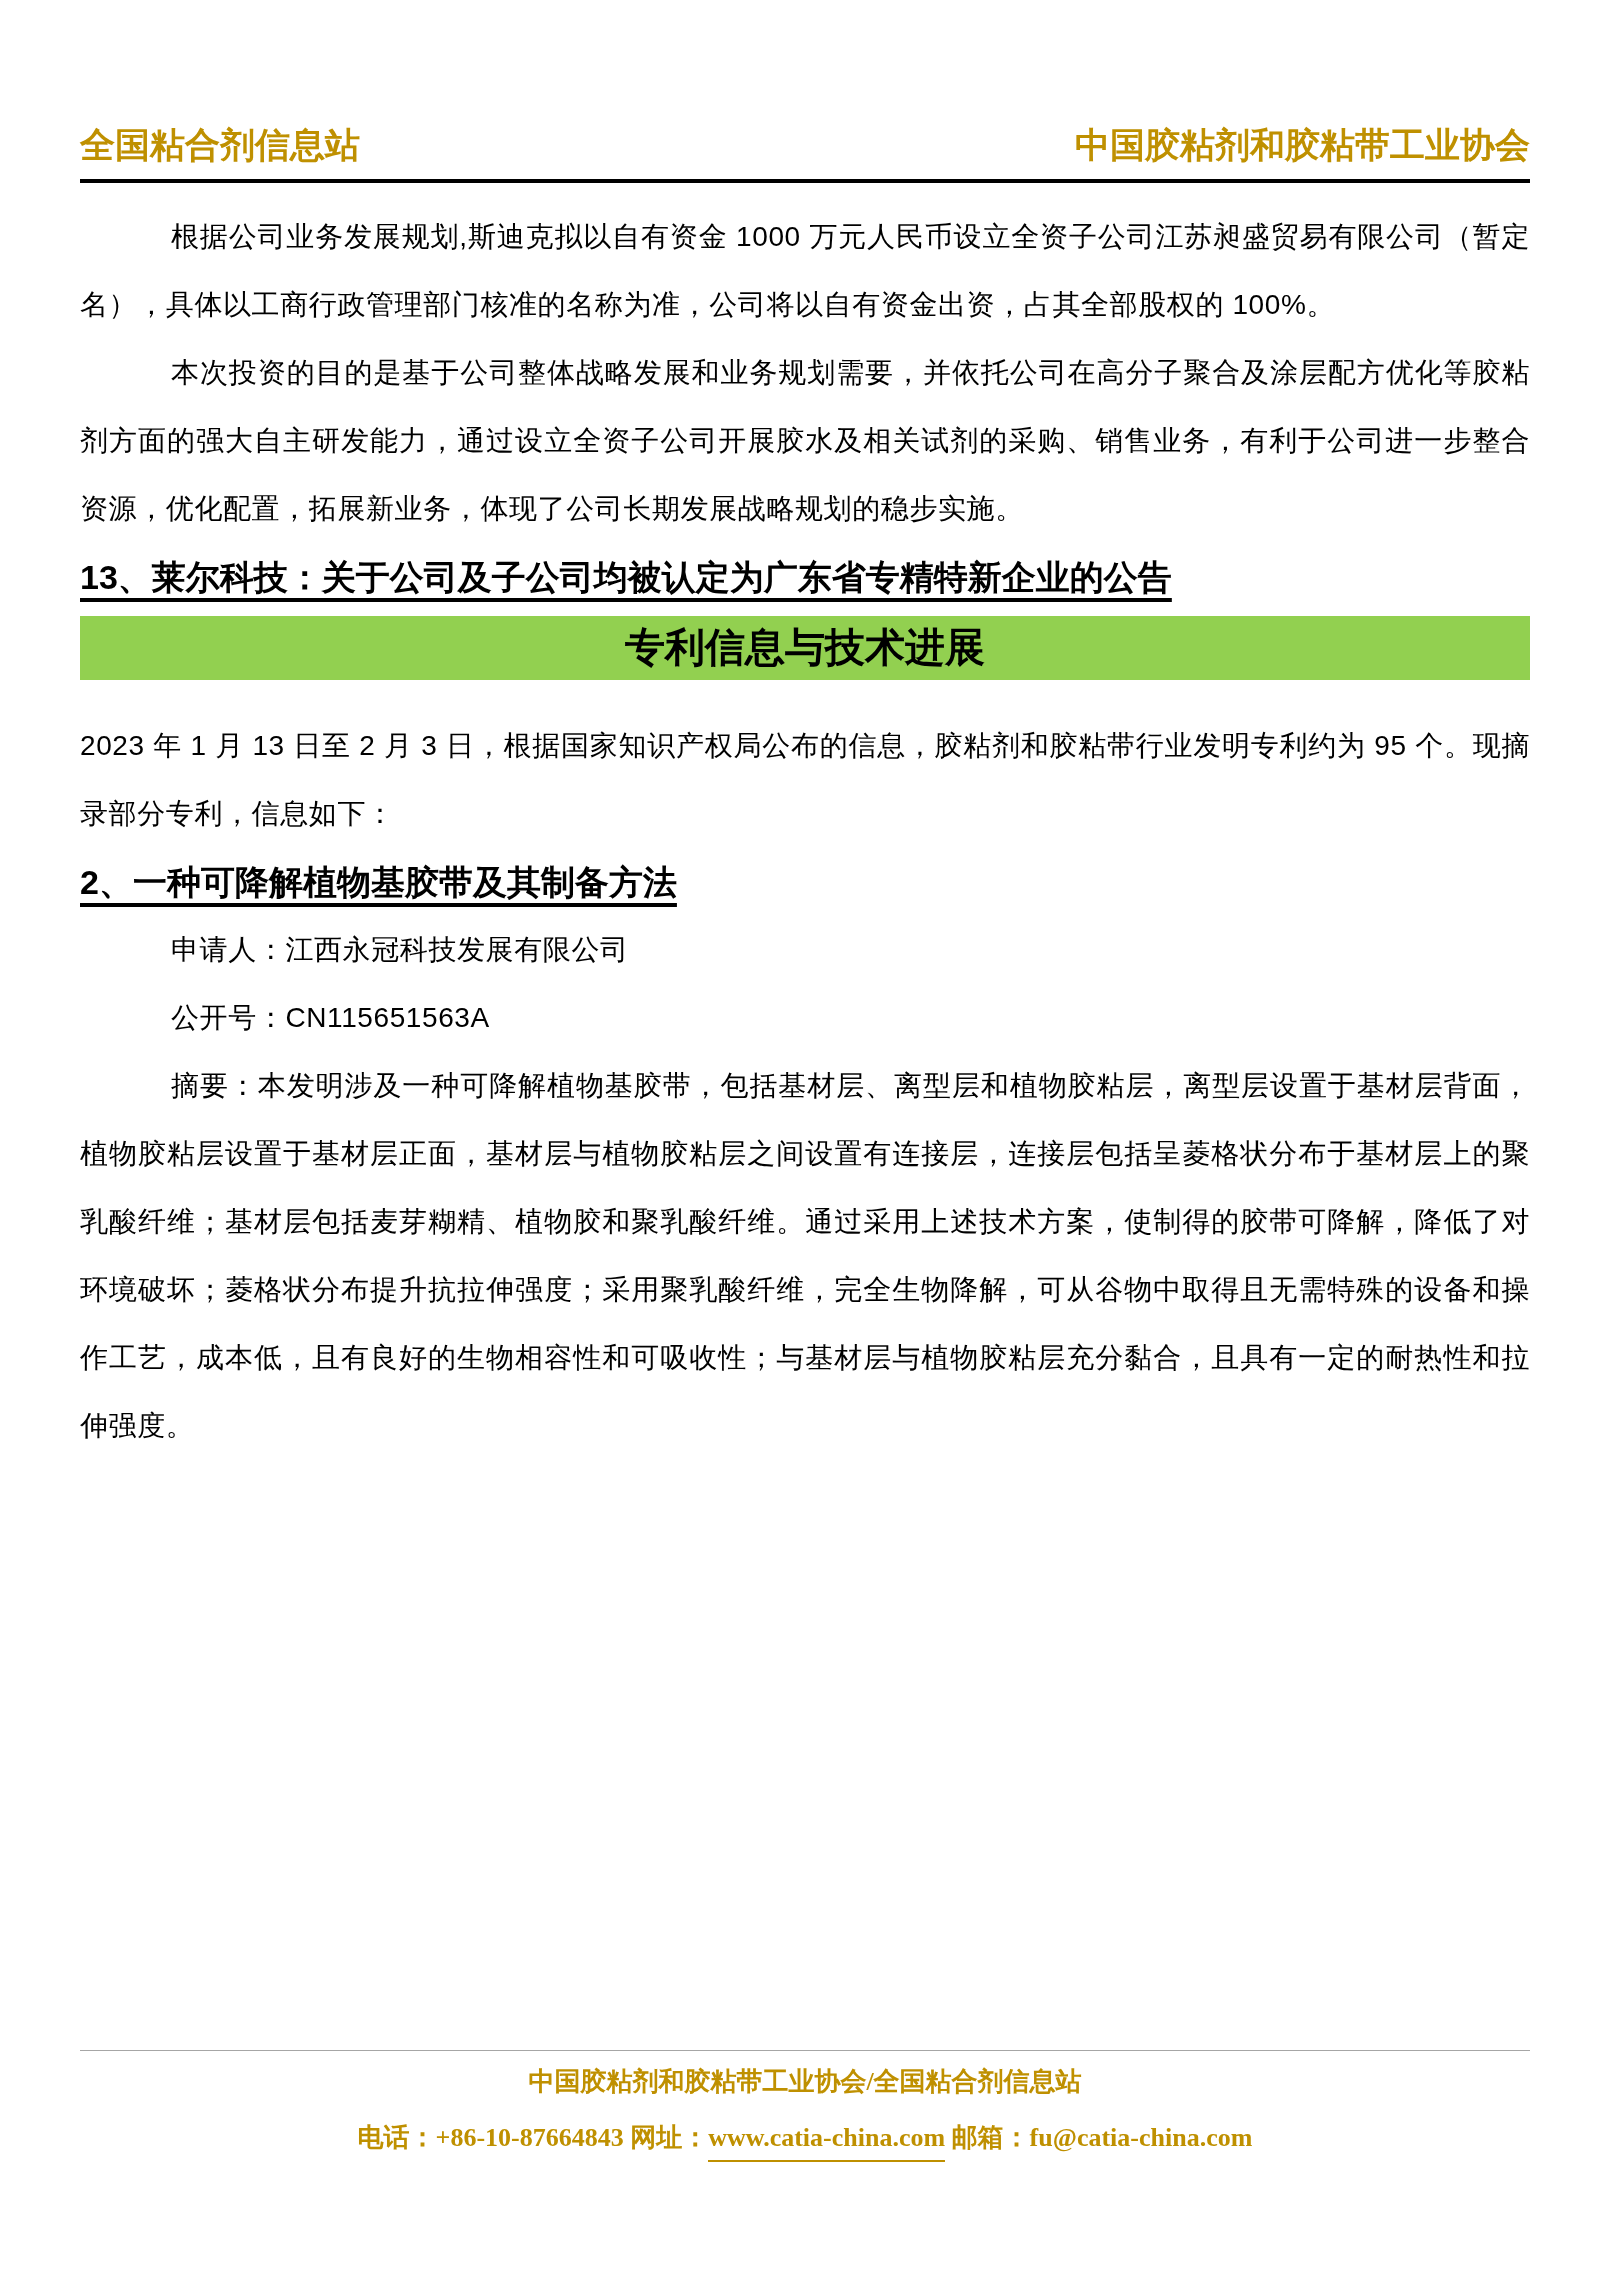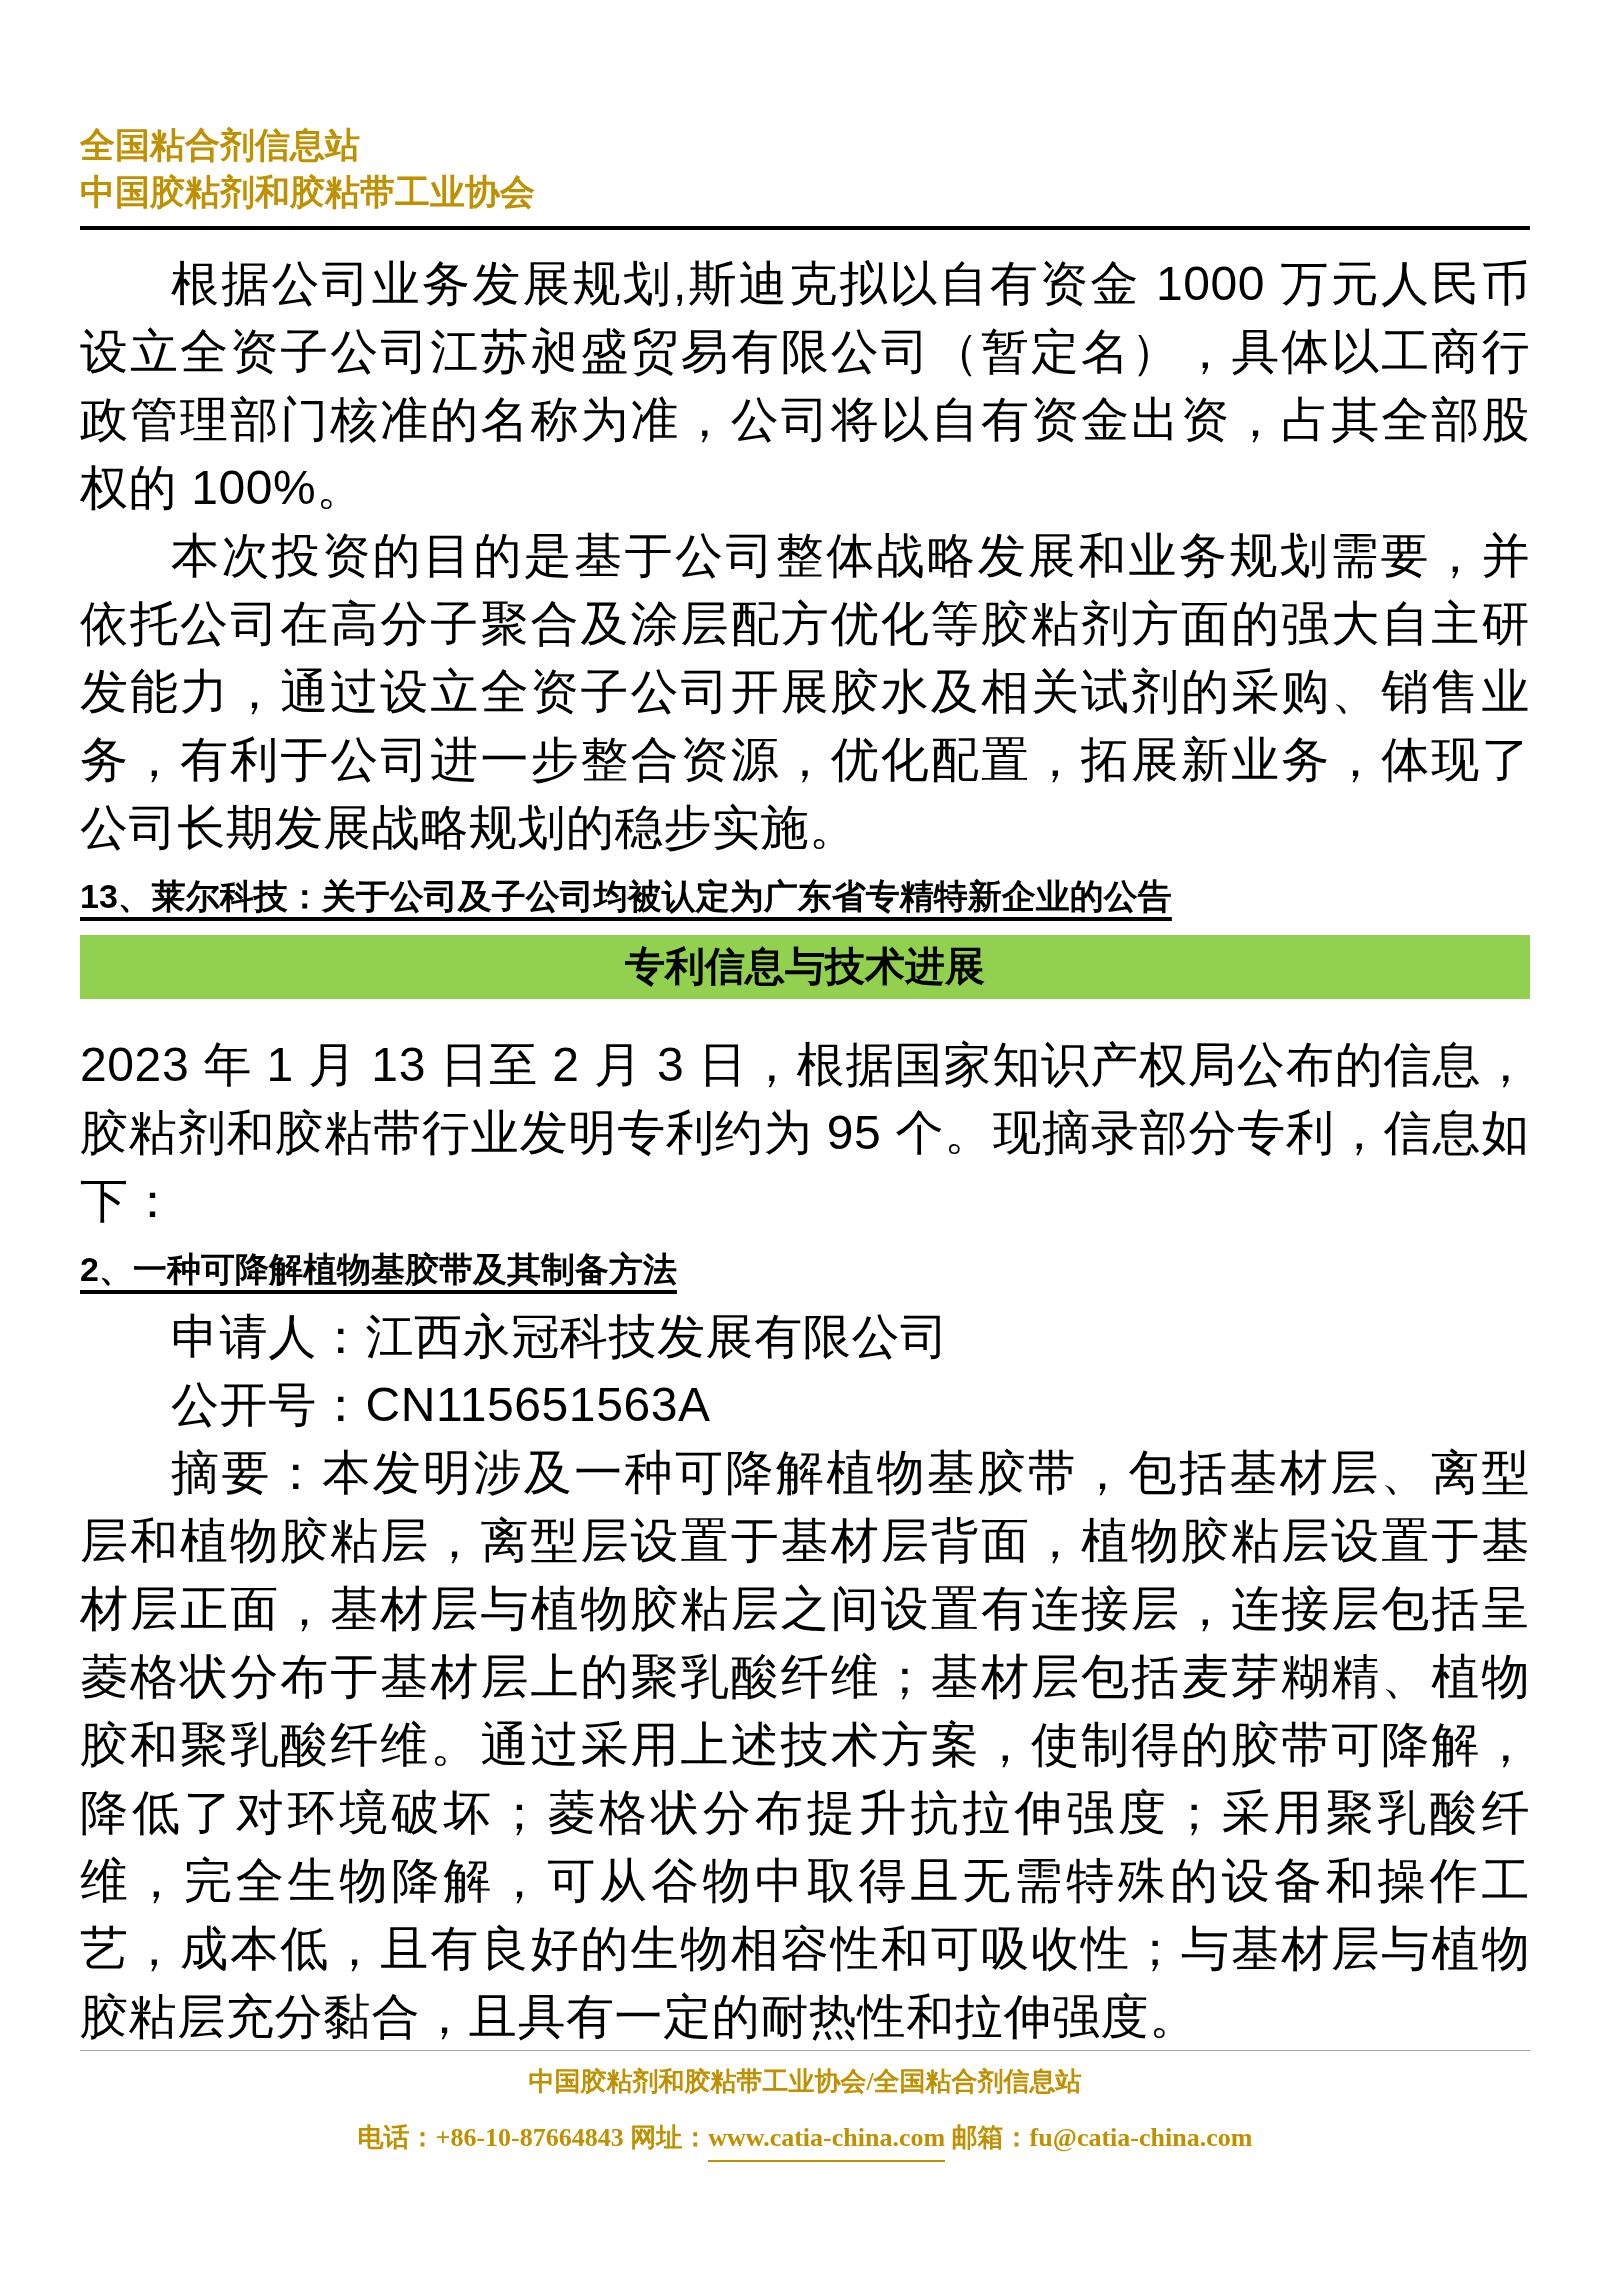--- a/index.html
+++ b/index.html
@@ -22,26 +22,25 @@
   }
   
   .page-header{
     display:flex;justify-content:space-between;align-items:baseline;
     font-family:"Liberation Serif","DejaVu Serif",serif;
     font-weight:bold;
     font-size:35px;
     color:var(--gold);
     padding-bottom:10.3px;
     border-bottom:4.5px solid var(--ink);
-    flex-direction:column;
   }
   
   .doc-body{margin-top:19.3px;}
   p.body{
-    font-size:48px;
+    font-size:28px;
     line-height:68px;
     text-align:justify;
     letter-spacing:0.6px;
   }
   p.indent{text-indent:91px;}
   .section-heading{
     font-size:34px;
     line-height:68px;
     font-weight:bold;
     margin:0;

